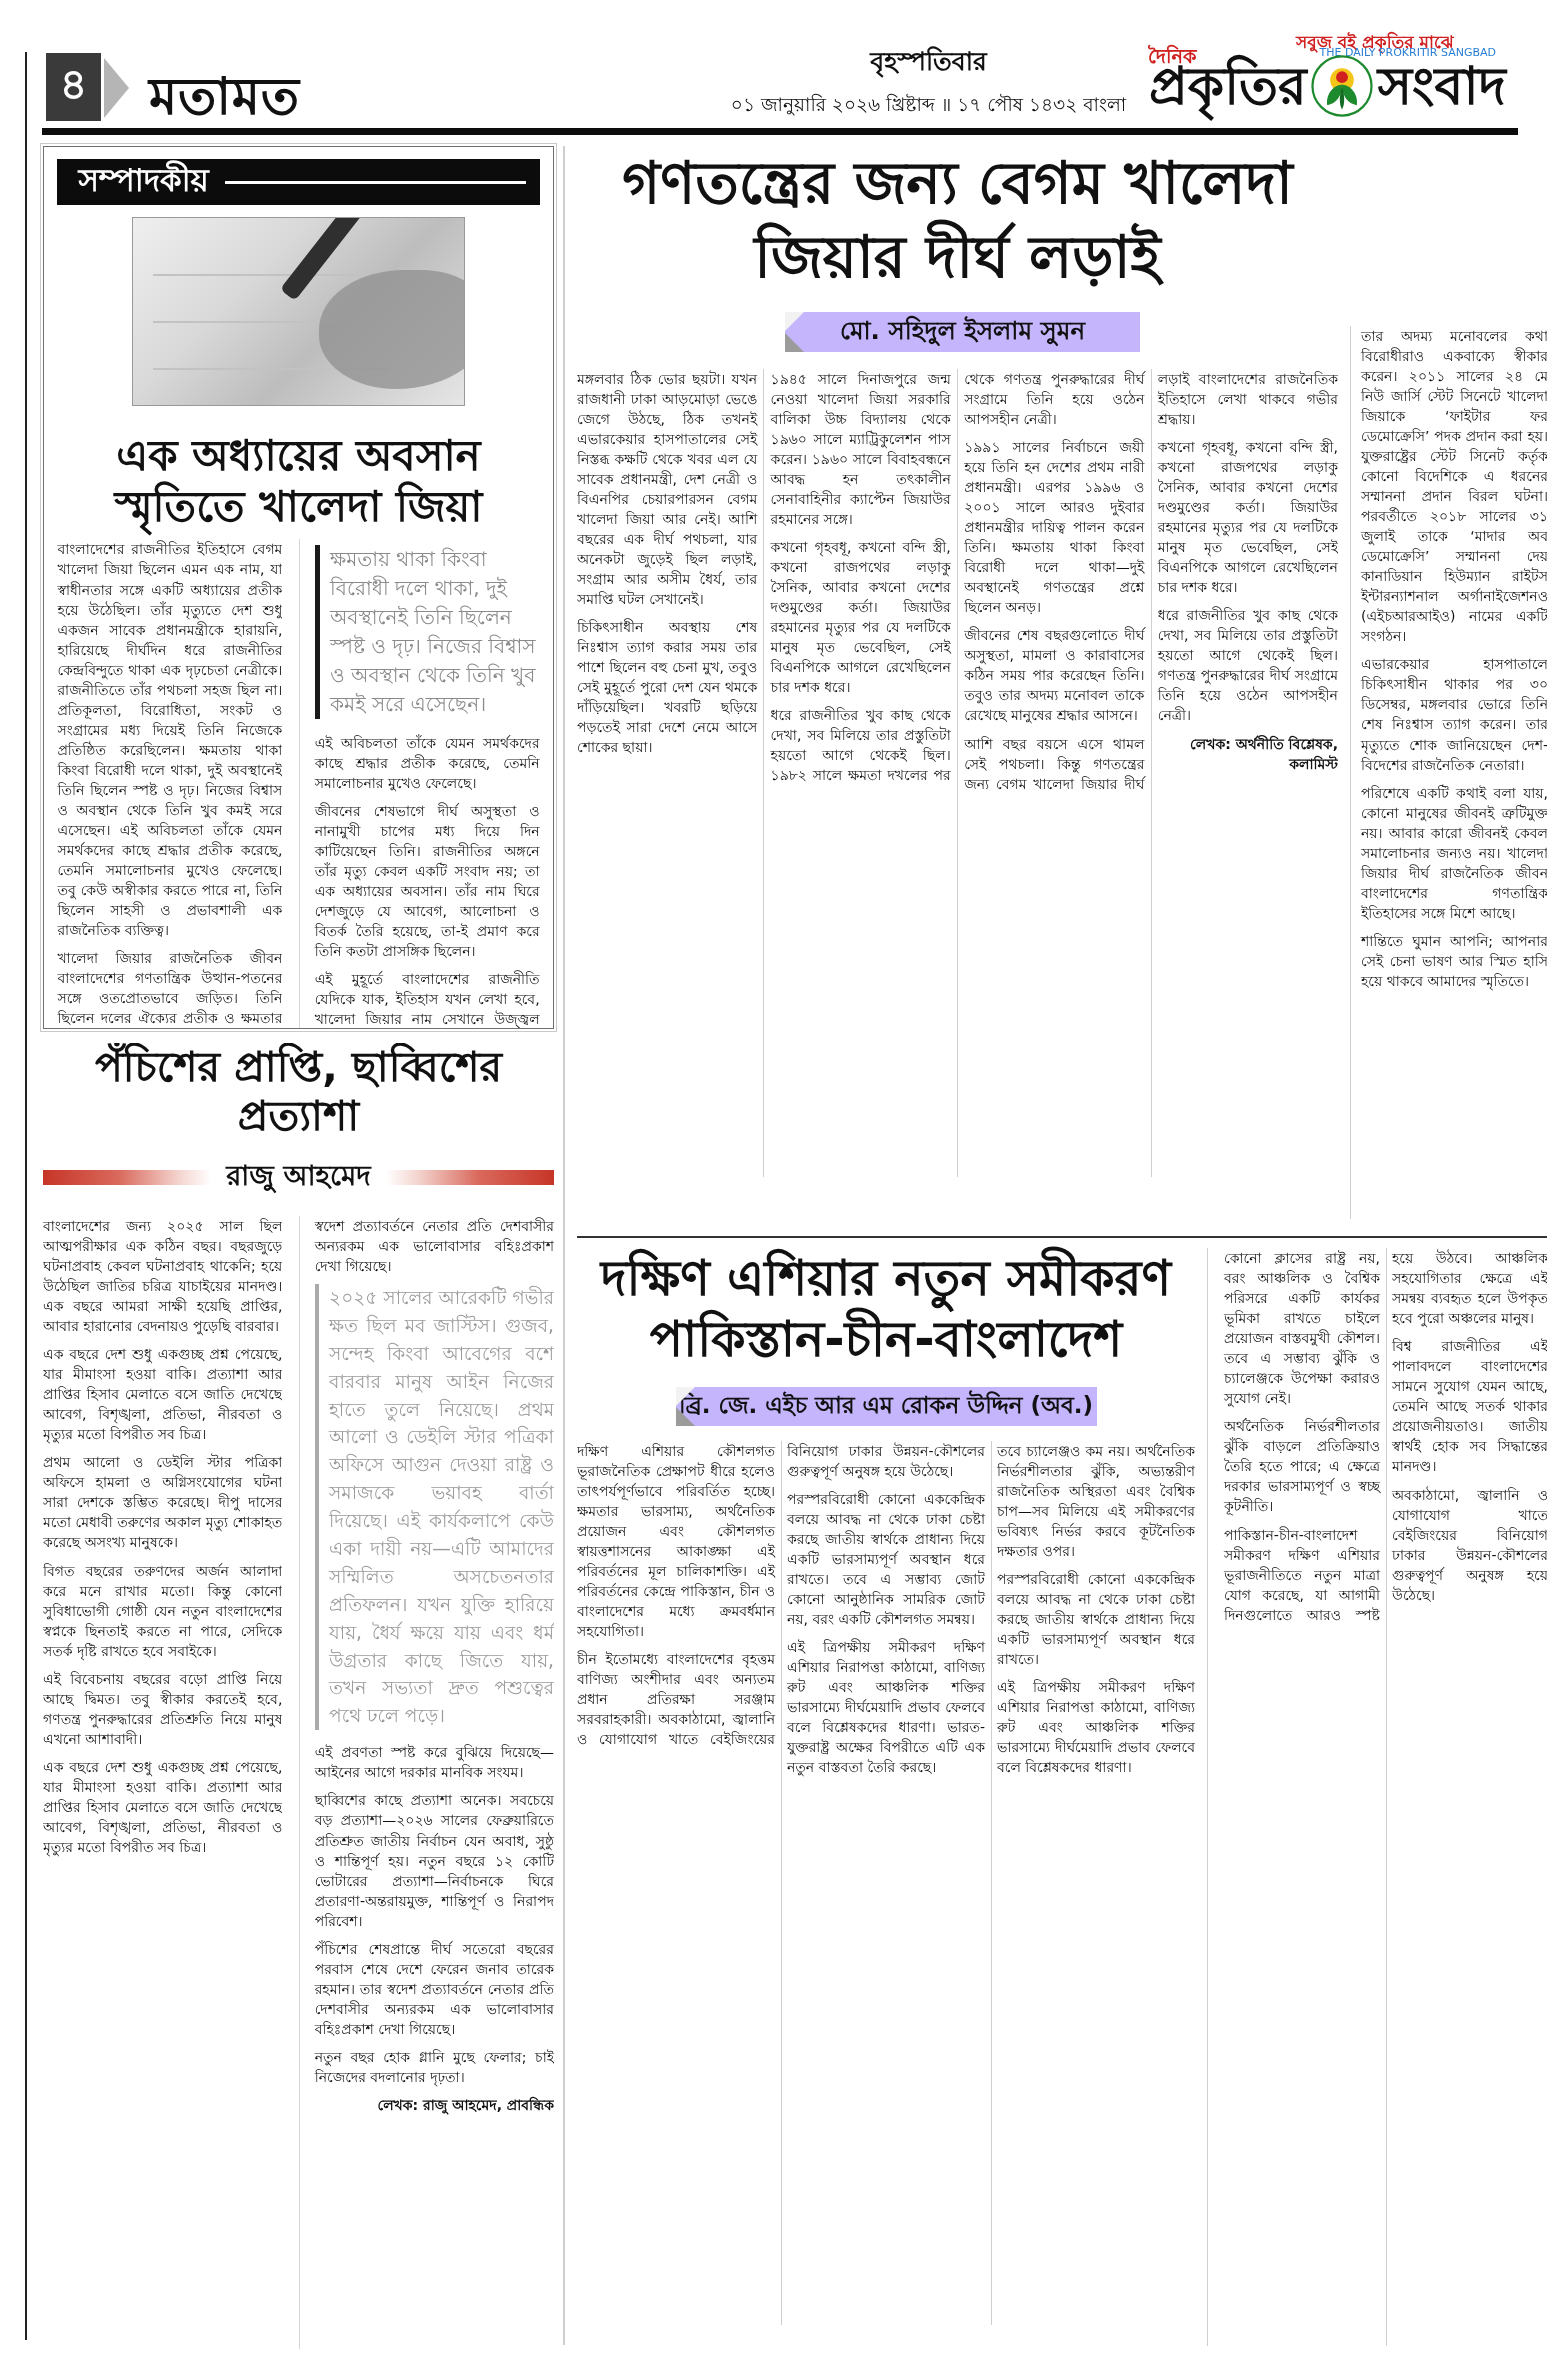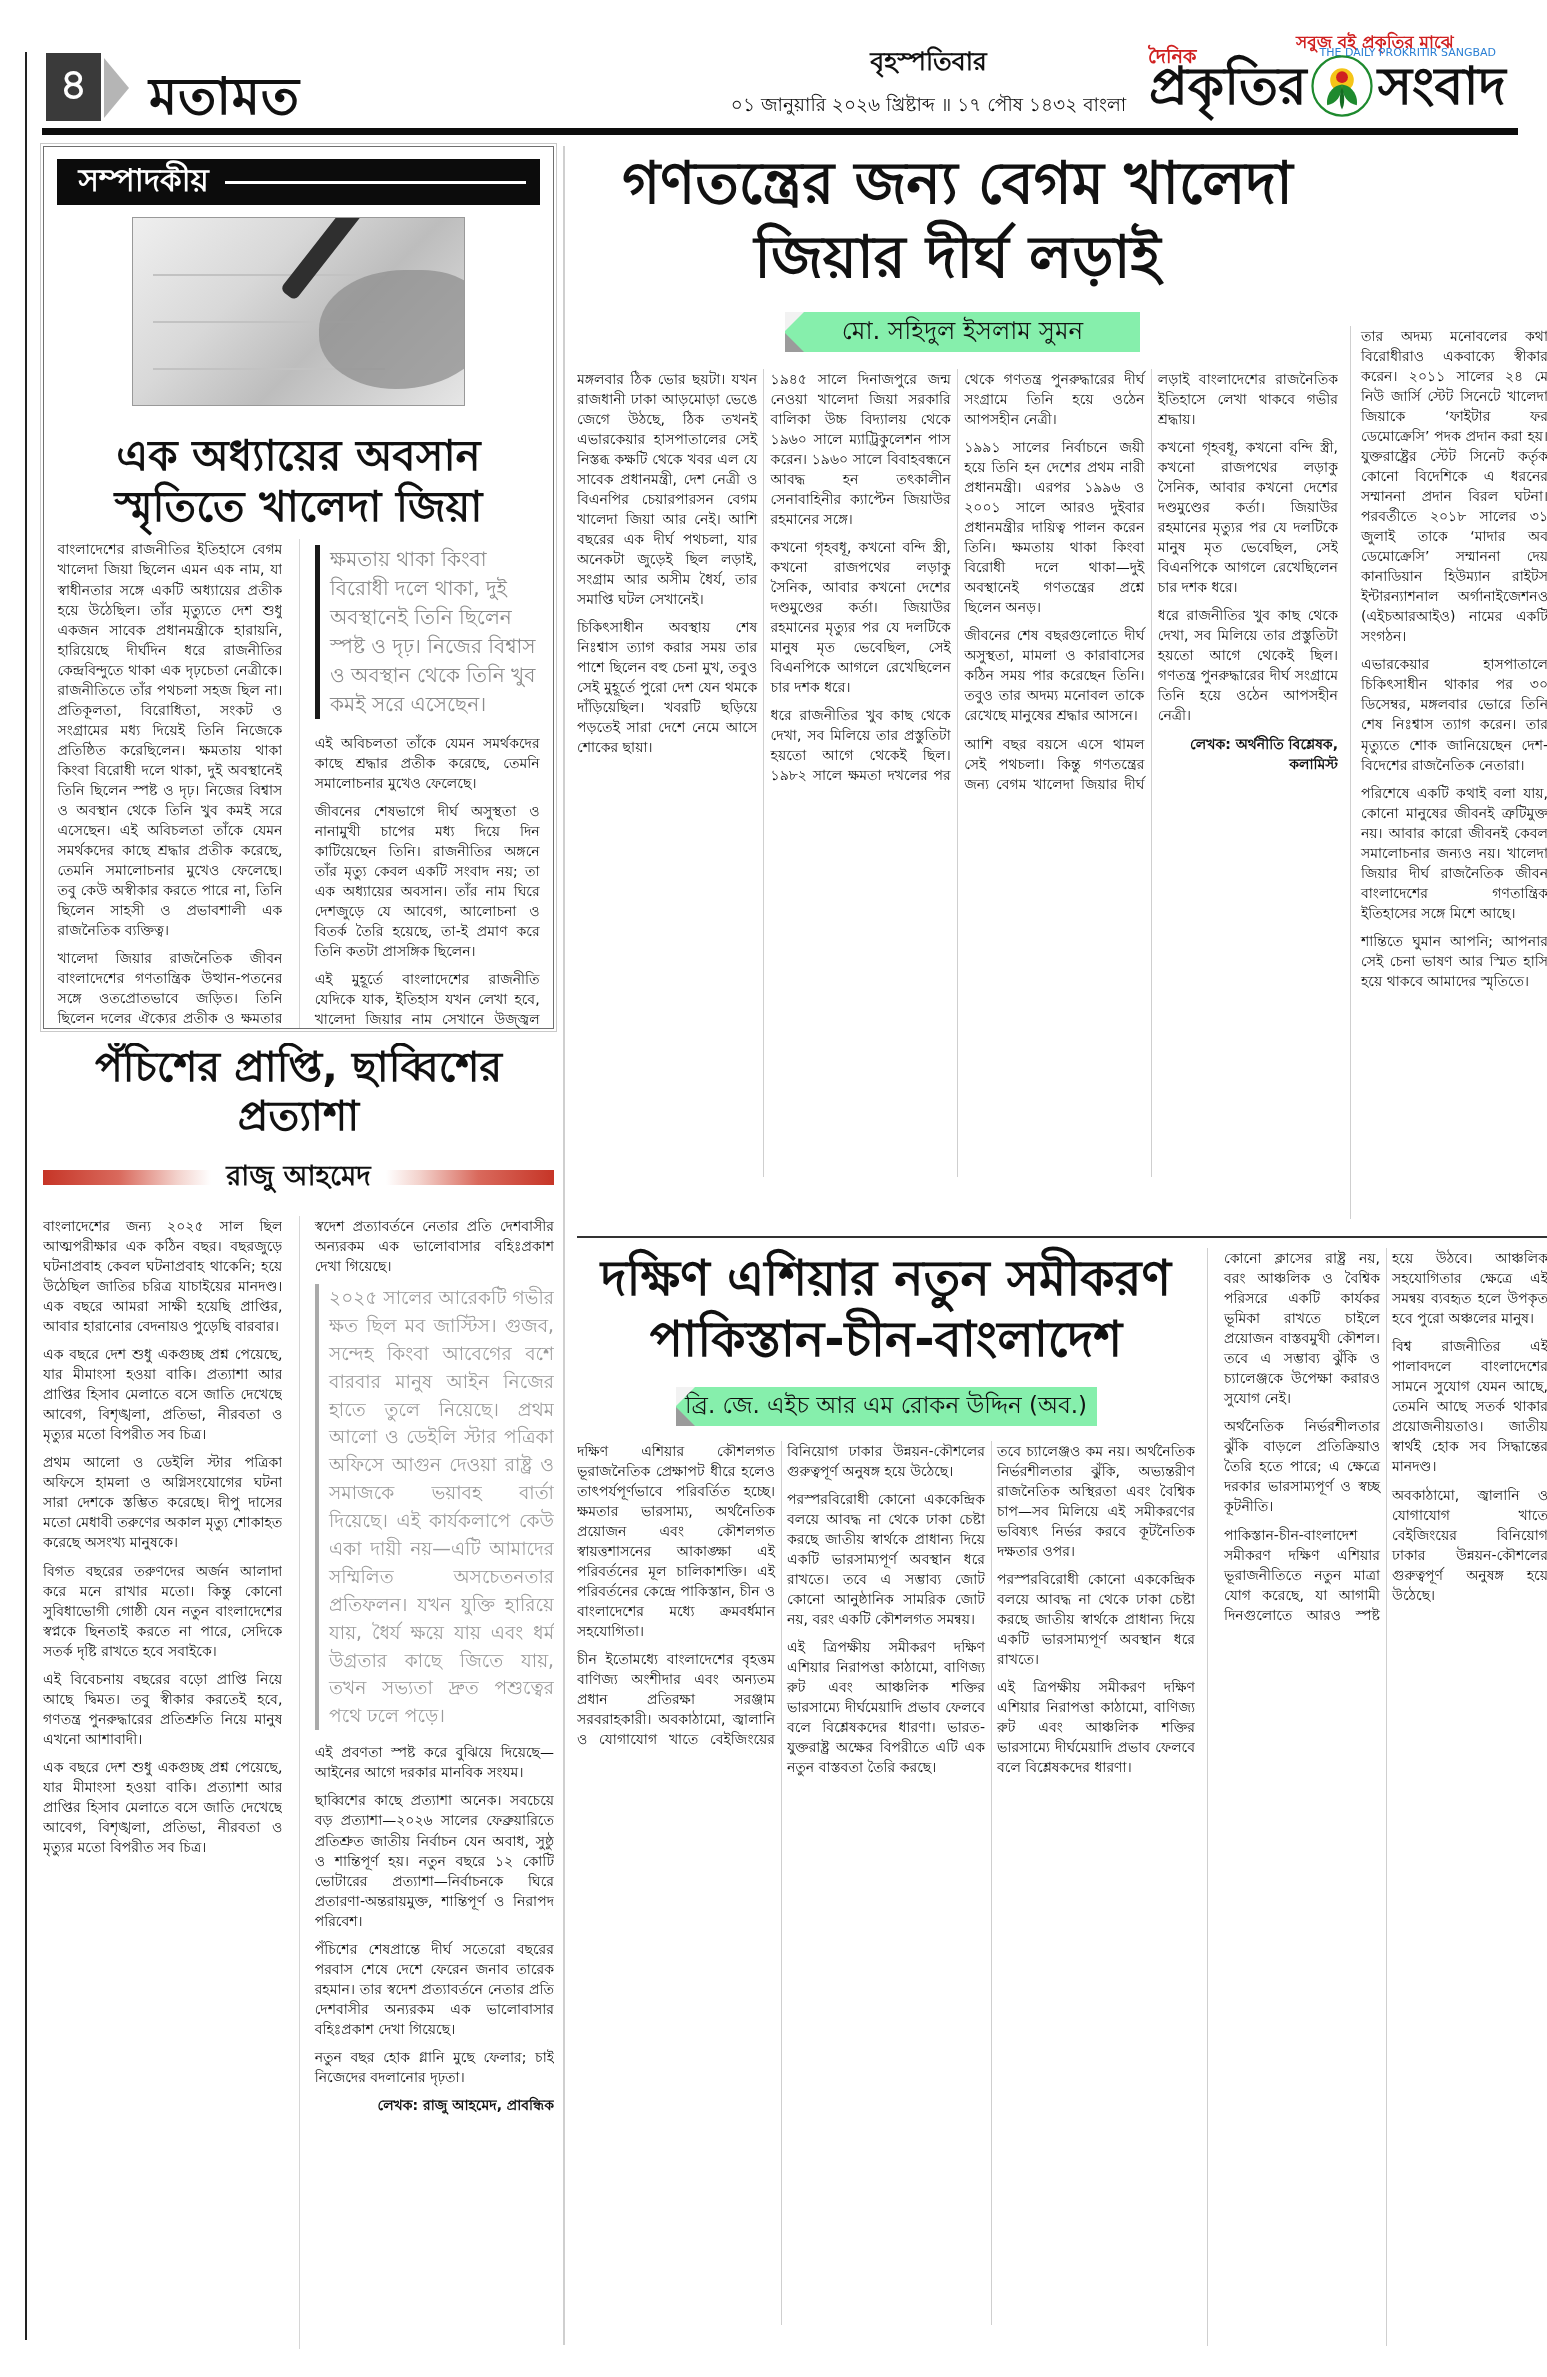--- a/index.html
+++ b/index.html
@@ -47,22 +47,22 @@
   .ed-body{display:flex;gap:16.3px;margin-top:7px;}
   .ed-col{flex:1;overflow:hidden;}
   .ed-col+.ed-col{border-left:0.7px solid #d6d6d6;padding-left:15px;}
   .pullquote{color:#8a8a8a;font-size:20px;line-height:1.45;border-left:5.2px solid #1a1a1a;
              padding-left:10.4px;margin:6px 0 13.4px;text-align:left;}
   
   .mid-rule{position:absolute;left:563px;top:146px;width:1.5px;height:2199px;background:#cfcfcf;}
   
   .main-article{position:absolute;left:577px;top:146px;width:971px;height:1083px;}
   .ma-headline{width:761px;text-align:center;font-size:58px;font-weight:bold;line-height:1.28;}
-  .byline-bar{background:#86efac;display:flex;align-items:flex-start;justify-content:center;
-              font-weight:normal;position:relative;}
+  .byline-bar{background:#c4b5fd;display:flex;align-items:flex-start;justify-content:center;
+              font-weight:bold;position:relative;}
   .byline-bar:before{content:"";position:absolute;left:0;top:0;width:0;height:0;
               border-top:19.3px solid #f2f2f2;border-right:19.3px solid transparent;}
   .byline-bar:after{content:"";position:absolute;left:0;bottom:0;width:0;height:0;
               border-bottom:19.3px solid #9b9b9b;border-right:19.3px solid transparent;}
   .ma-byline{width:355px;height:40px;margin:18px auto 0;font-size:24.5px;margin-left:208px;}
   .ma-body{width:761px;height:808px;margin-top:16.3px;column-count:4;column-gap:13.4px;
            column-rule:0.7px solid #cfcfcf;overflow:hidden;}
   .ma-rightcol{position:absolute;right:0;top:180px;width:187px;height:893px;overflow:hidden;
                border-left:0.7px solid #cfcfcf;padding-left:10.4px;}
   .h-divider{position:absolute;left:577px;top:1236px;width:971px;height:2.2px;background:#333;}

